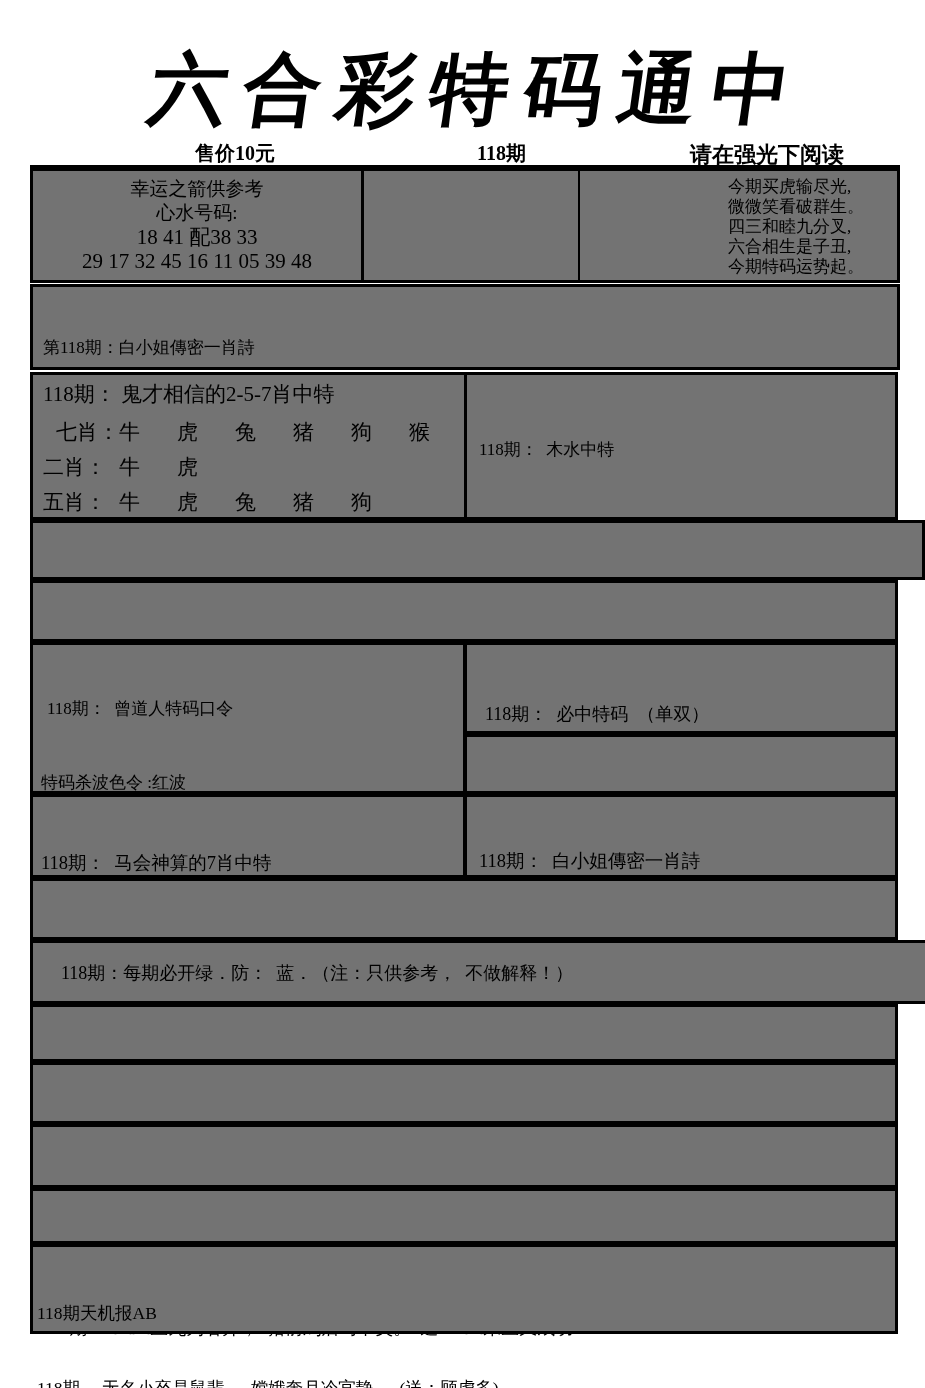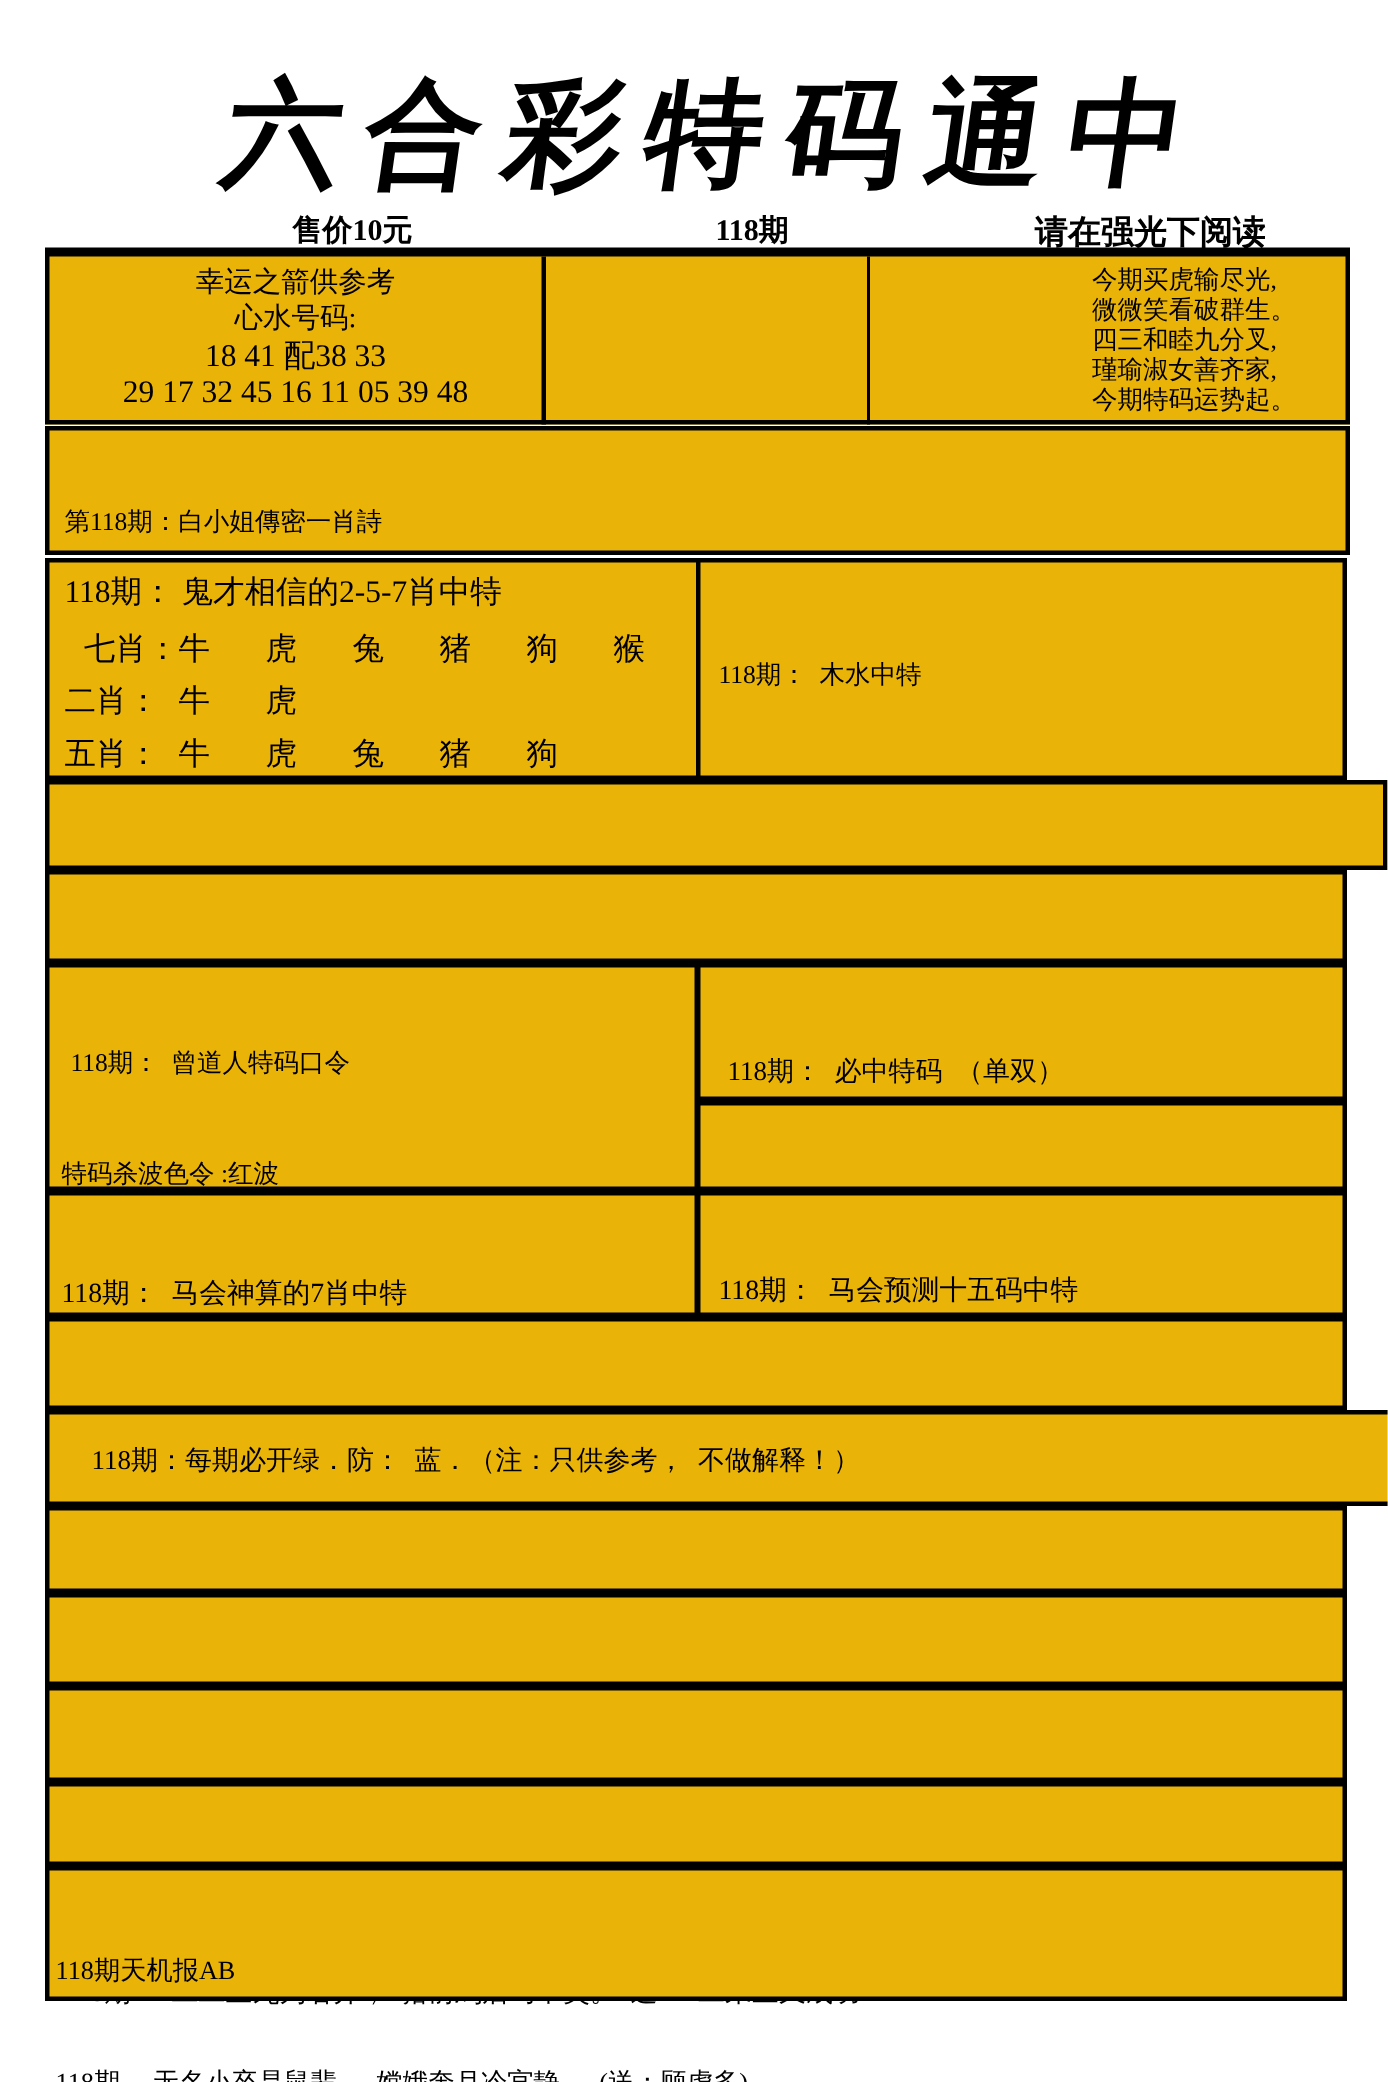--- a/index.html
+++ b/index.html
@@ -5,21 +5,21 @@
   html, body { margin:0; padding:0; background:#ffffff; }
   body { width:925px; height:1388px; position:relative; overflow:hidden;
          font-family:"DejaVu Serif","Liberation Serif",serif; color:#000; }
   .abs { position:absolute; }
   .title { left:150px; top:40px; width:640px; height:100px; display:flex;
            justify-content:space-between; align-items:center;
            font-family:"DejaVu Serif",serif; font-size:78px; font-weight:bold;
            letter-spacing:0; transform:skewX(-8deg); }
   .title span { display:inline-block; }
   .hdr { top:140px; font-size:20px; font-weight:bold; font-family:"Liberation Serif",serif; }
-  .box { position:absolute; border:3px solid #000; box-sizing:border-box; background:#eab308; }
+  .box { position:absolute; border:3px solid #000; box-sizing:border-box; background:#737373; }
   .txt { font-family:"Liberation Serif","DejaVu Serif",serif; font-size:17px; line-height:1.3; white-space:nowrap; }
   .big { font-size:20px; }
   .line { display:block; }
   .vline { position:absolute; background:#000; width:3px; }
   .hline { position:absolute; background:#000; height:4px; }
   .center { text-align:center; }
   .zodiac span.z { display:inline-block; width:58px; text-align:left; }
 </style>
 </head>
 <body>
@@ -50,21 +50,21 @@
   <div class="vline" style="left:328px; top:0; height:112px;"></div>
   <div class="abs txt center" style="left:331px; top:26px; width:215px; font-size:20px; line-height:42px; white-space:pre;">
     <span class="line">特码   点数</span>
     <span class="line">单数   小数</span>
   </div>
   <div class="vline" style="left:545px; top:0; height:112px; width:2px;"></div>
   <div class="abs txt" style="left:695px; top:6px; font-size:17px; line-height:20px;">
     <span class="line">今期买虎输尽光,</span>
     <span class="line">微微笑看破群生。</span>
     <span class="line">四三和睦九分叉,</span>
-    <span class="line">瑾瑜淑女善齐家,</span>
+    <span class="line">六合相生是子丑,</span>
     <span class="line">今期特码运势起。</span>
   </div>
 </div>
 
 <div class="box" style="left:30px; top:284px; width:870px; height:86px;">
   <div class="abs txt" style="left:10px; top:6px; font-size:17px; line-height:22px; white-space:pre;">
     <span class="line">第118期：白小姐傳密一肖詩</span>
     <span class="line">117期：今期古今世间稀，  三千八百定乾坤。 提供：  密码  (412035)  (特：？ )</span>
     <span class="line">118期：今期生肖彩头开，  月逢夏令有桃李。 提供：  密码  (745123)  (特：？ )</span>
   </div>
@@ -138,21 +138,21 @@
 <div class="box" style="left:30px; top:794px; width:436px; height:84px;">
   <div class="abs txt" style="left:8px; top:4px; font-size:18.5px; line-height:25px; white-space:pre;">
     <span class="line">118期：  马会神算的7肖中特</span>
     <span class="line">117期七肖中特：  鸡  羊  马  蛇  鼠  虎  龙开?</span>
     <span class="line">118期七肖中特：  虎  鼠  猪  狗  蛇  羊  猴开?</span>
   </div>
 </div>
 
 <div class="box" style="left:464px; top:794px; width:434px; height:84px;">
   <div class="abs txt" style="left:12px; top:2px; font-size:18.5px; line-height:25px; white-space:pre;">
-    <span class="line">118期：  马会预测十五码中特</span>
+    <span class="line">118期：  白小姐傳密一肖詩</span>
     <span class="line">09.11.12.13.14.15.16.</span>
     <span class="line">19.20.21.29.23.39.25.49</span>
   </div>
 </div>
 
 <div class="box" style="left:30px; top:878px; width:868px; height:62px;">
   <div class="abs txt" style="left:8px; top:3px; font-size:19px; line-height:27px; white-space:pre;">
     <span class="line">118期：特码在其中</span>
     <span class="line" style="padding-left:4px;">11.23.35.47.10.34.46.01.13.25.37.49 08.20.32.44.07.19.31.43.06.18.30.42</span>
   </div>

